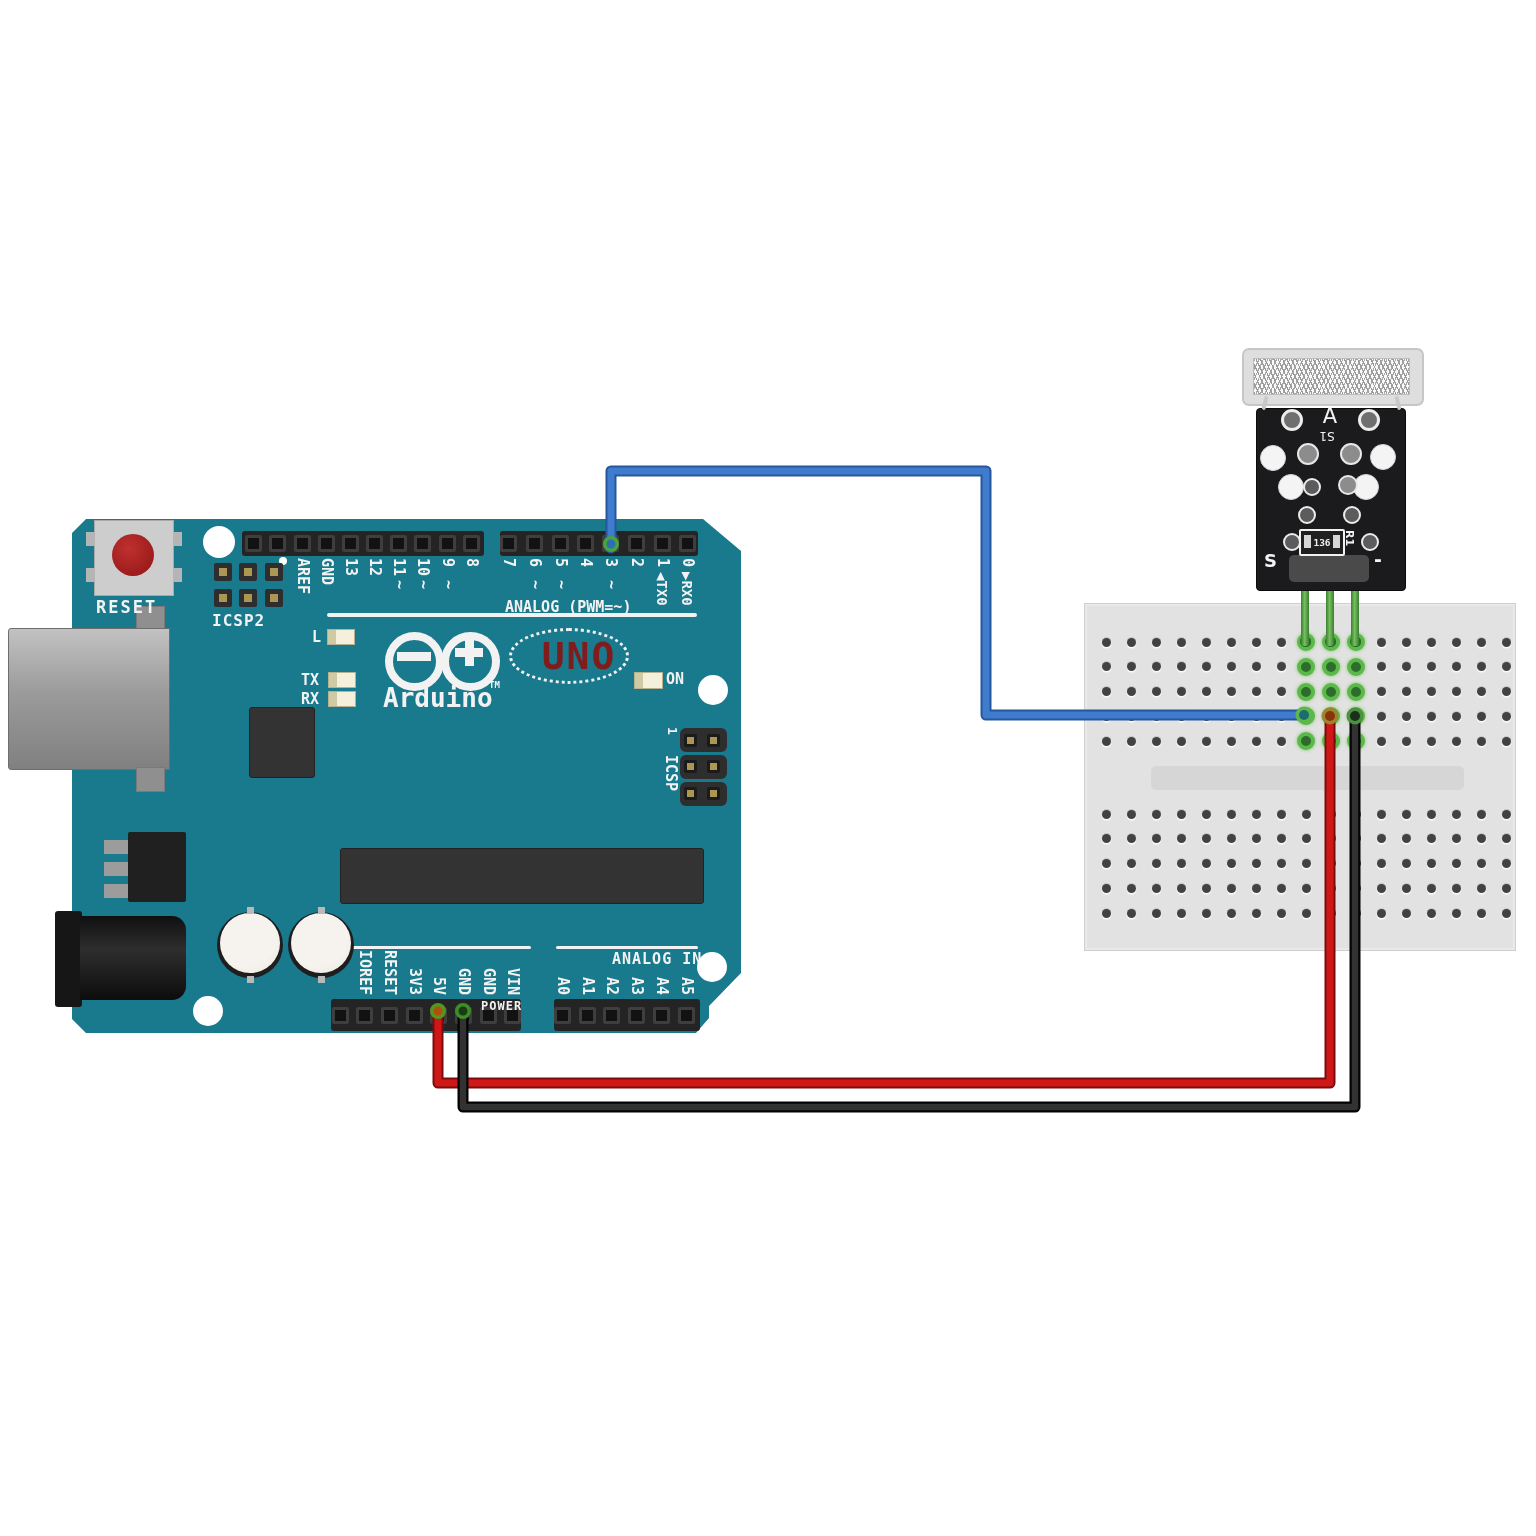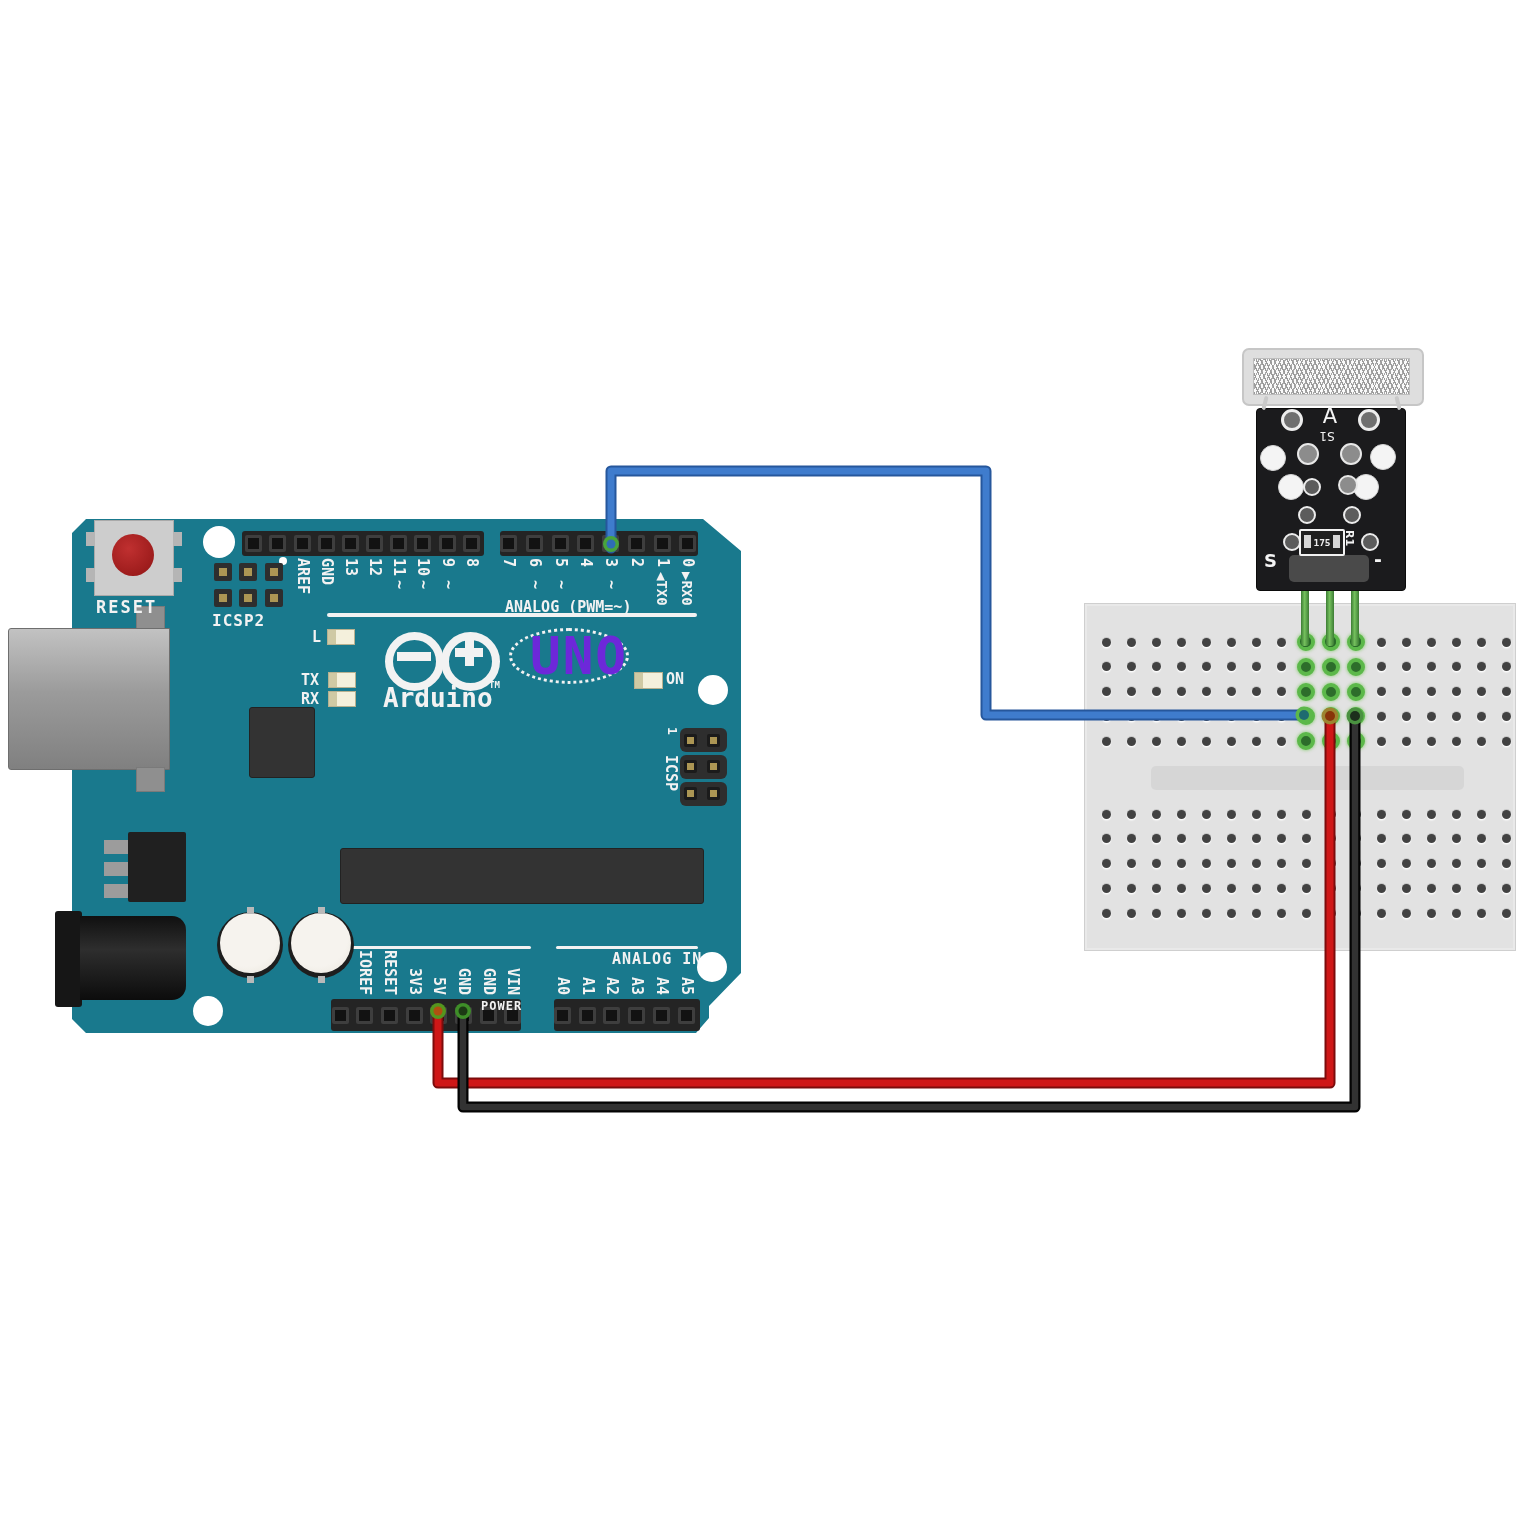--- a/index.html
+++ b/index.html
@@ -38,21 +38,21 @@
   #reset-btn .t{position:absolute;width:9px;height:14px;background:#b5b5b5;}
   #reset-cap{position:absolute;left:112px;top:534px;width:42px;height:42px;border-radius:50%;
       background:radial-gradient(circle at 40% 35%,#c03030,#8f1414);}
   #regulator{position:absolute;left:128px;top:832px;width:58px;height:70px;background:#202020;border-radius:2px;}
   .regleg{position:absolute;width:24px;height:14px;background:#9c9c9c;}
   
   .ring{position:absolute;width:43px;height:43px;border:8.5px solid #f2f2f2;border-radius:50%;}
   .bar-h{position:absolute;background:#f2f2f2;}
   #uno-oval{position:absolute;left:509px;top:628px;width:114px;height:50px;border:3px dotted #f2f2f2;
       border-radius:50%;display:flex;align-items:center;justify-content:center;}
-  #uno-oval span{color:#6d28d9;font-weight:bold;font-size:51px;letter-spacing:2px;margin-left:20px;}
+  #uno-oval span{color:#7f1d1d;font-weight:bold;font-size:38px;letter-spacing:2px;margin-left:20px;}
   #brand{position:absolute;left:383px;top:685px;color:#f2f2f2;font-weight:bold;font-size:26px;line-height:1;}
   #brand-tm{position:absolute;left:489px;top:681px;color:#f2f2f2;font-weight:bold;font-size:9px;line-height:1;}
   
   #bb{position:absolute;left:1084px;top:603px;width:430px;height:346px;background:#e2e2e2;
       border:1px solid #cfcfcf;box-shadow:inset 0 0 0 2px #e9e9e9;}
   #bb-channel{position:absolute;background:#d6d6d6;border-radius:5px;}
   .hole{position:absolute;width:9px;height:9px;border-radius:50%;background:#424242;
         box-shadow:0 1.5px 1.5px rgba(255,255,255,.95),0 -1px 0 rgba(0,0,0,.12);}
   .gring{position:absolute;width:10px;height:10px;border:4px solid #5cb84a;border-radius:50%;background:#2d6d2b;
         box-shadow:0 0 3px 1px rgba(110,200,80,.5);}
@@ -585,17 +585,17 @@
         <div class="mod-slot" style="left: 1346px;"></div>
       </div>
     <div class="modtext" style="left:1308px;top:406px;width:44px;text-align:center;font-size:21px">A</div>
     <div class="modtext" style="left:1312px;top:430px;width:30px;text-align:center;font-size:12px;transform:rotate(180deg)">S1</div>
     <div class="modtext" style="left:1264px;top:552px;font-size:18px;font-weight:bold">S</div>
     <div class="modtext" style="left:1374px;top:550px;font-size:19px;font-weight:bold">-</div>
     <div id="mod-connector"></div>
     <div id="resistor">
       <div class="cap1"></div>
       <div class="cap2"></div>
-      <span>175</span>
+      <span>136</span>
     </div>
     <div class="vlabel" style="left:1355px;top:530px;font-size:11px;font-family:'DejaVu Sans',sans-serif">R1</div>
   </div>
 </div>
 
 </body></html>

